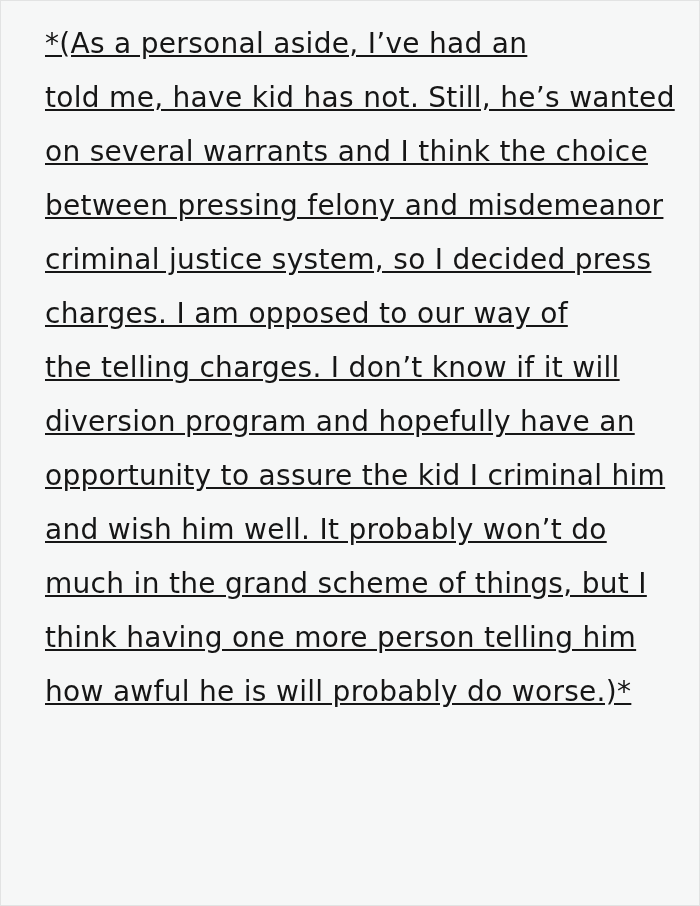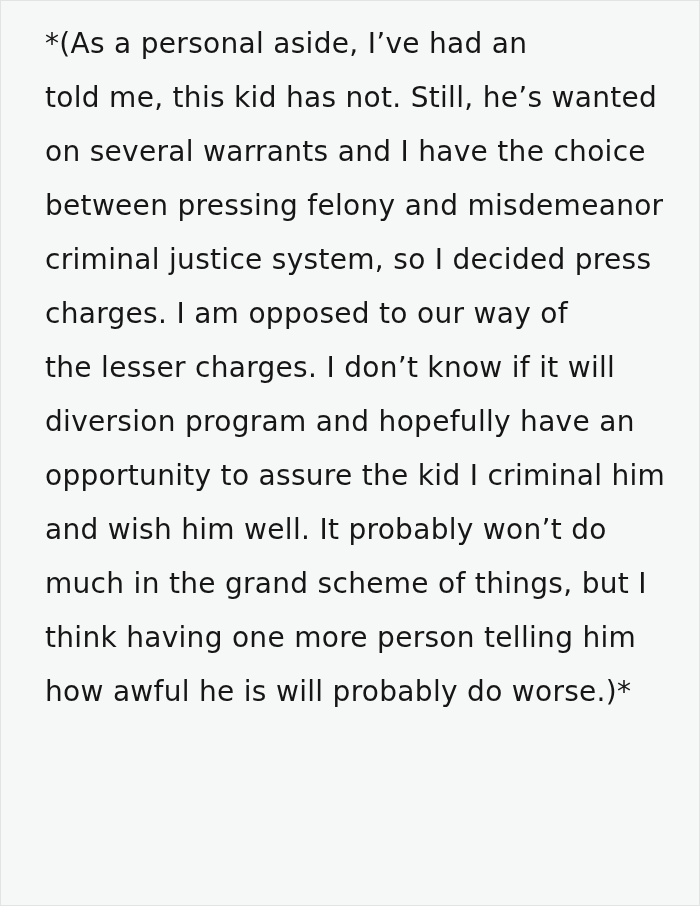--- a/index.html
+++ b/index.html
@@ -22,37 +22,38 @@
     padding: 16px 30px 0 44px;
     overflow: hidden;
   }
   .quote-text {
     font-family: "DejaVu Sans", "Liberation Sans", sans-serif;
     font-size: 28px;
     line-height: 54px;
     letter-spacing: 0.3px;
     color: var(--text);
     font-weight: 400;
+    text-decoration: underline;
   }
   .quote-text .text-line {
     white-space: nowrap;
   }
 </style>
 </head>
 <body>
 
 <div class="quote-card">
   <div class="quote-text">
     <div class="text-line">*(As a personal aside, I’ve had an</div>
-    <div class="text-line">told me, this kid has not. Still, he’s wanted</div>
-    <div class="text-line">on several warrants and I have the choice</div>
+    <div class="text-line">told me, have kid has not. Still, he’s wanted</div>
+    <div class="text-line">on several warrants and I think the choice</div>
     <div class="text-line">between pressing felony and misdemeanor</div>
     <div class="text-line">criminal justice system, so I decided press</div>
     <div class="text-line">charges. I am opposed to our way of</div>
-    <div class="text-line">the lesser charges. I don’t know if it will</div>
+    <div class="text-line">the telling charges. I don’t know if it will</div>
     <div class="text-line">diversion program and hopefully have an</div>
     <div class="text-line">opportunity to assure the kid I criminal him</div>
     <div class="text-line">and wish him well. It probably won’t do</div>
     <div class="text-line">much in the grand scheme of things, but I</div>
     <div class="text-line">think having one more person telling him</div>
     <div class="text-line">how awful he is will probably do worse.)*</div>
   </div>
 </div>
 
 </body></html>

